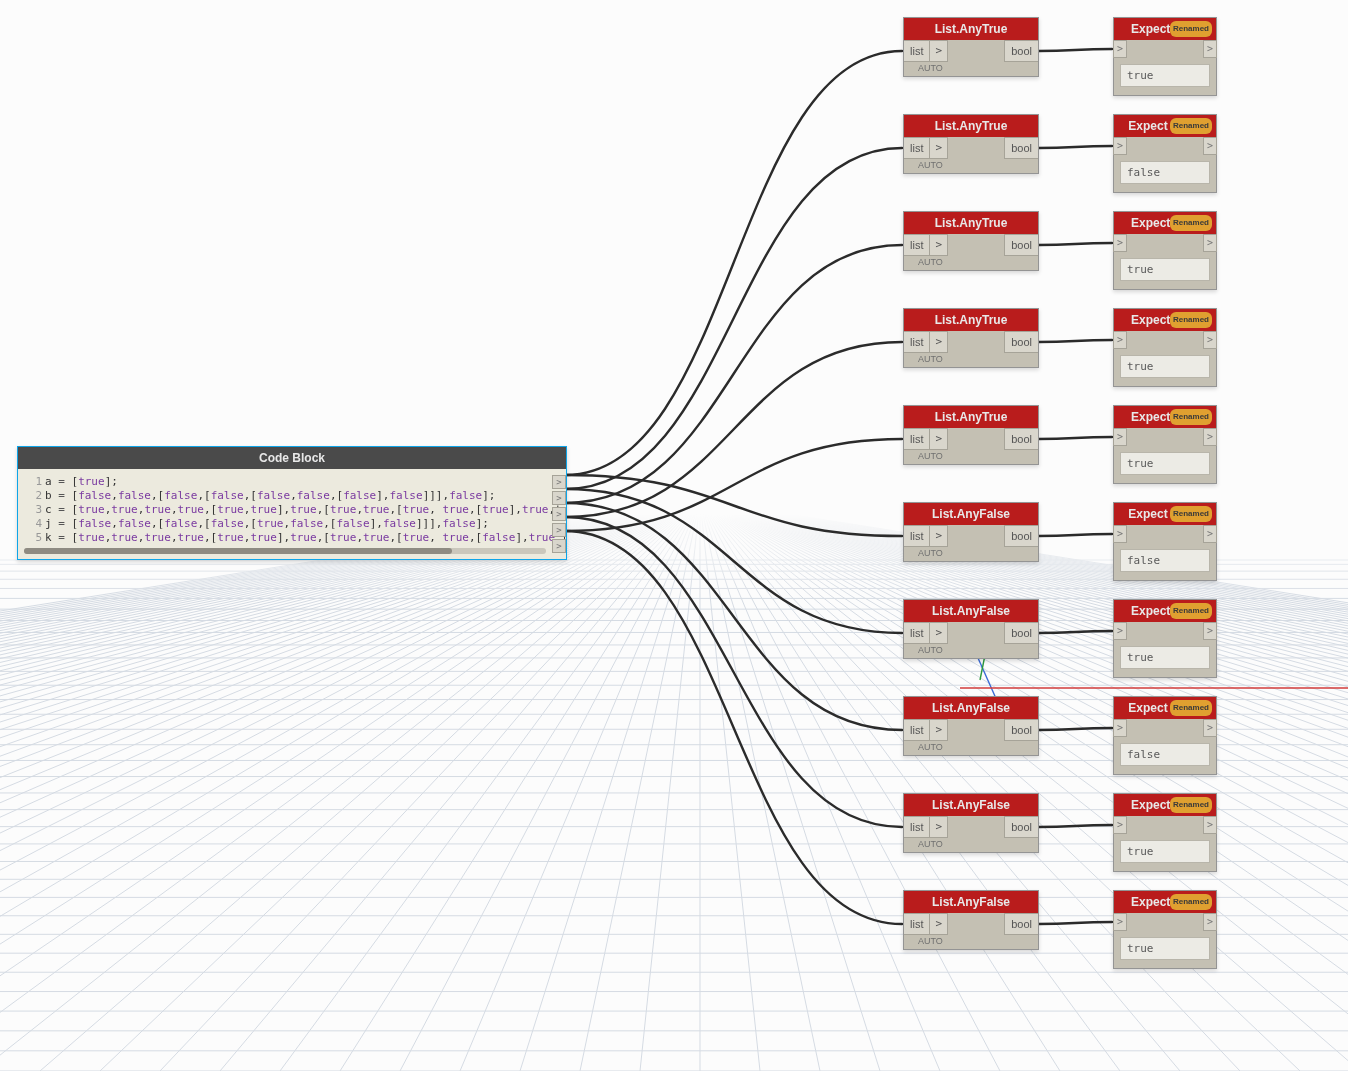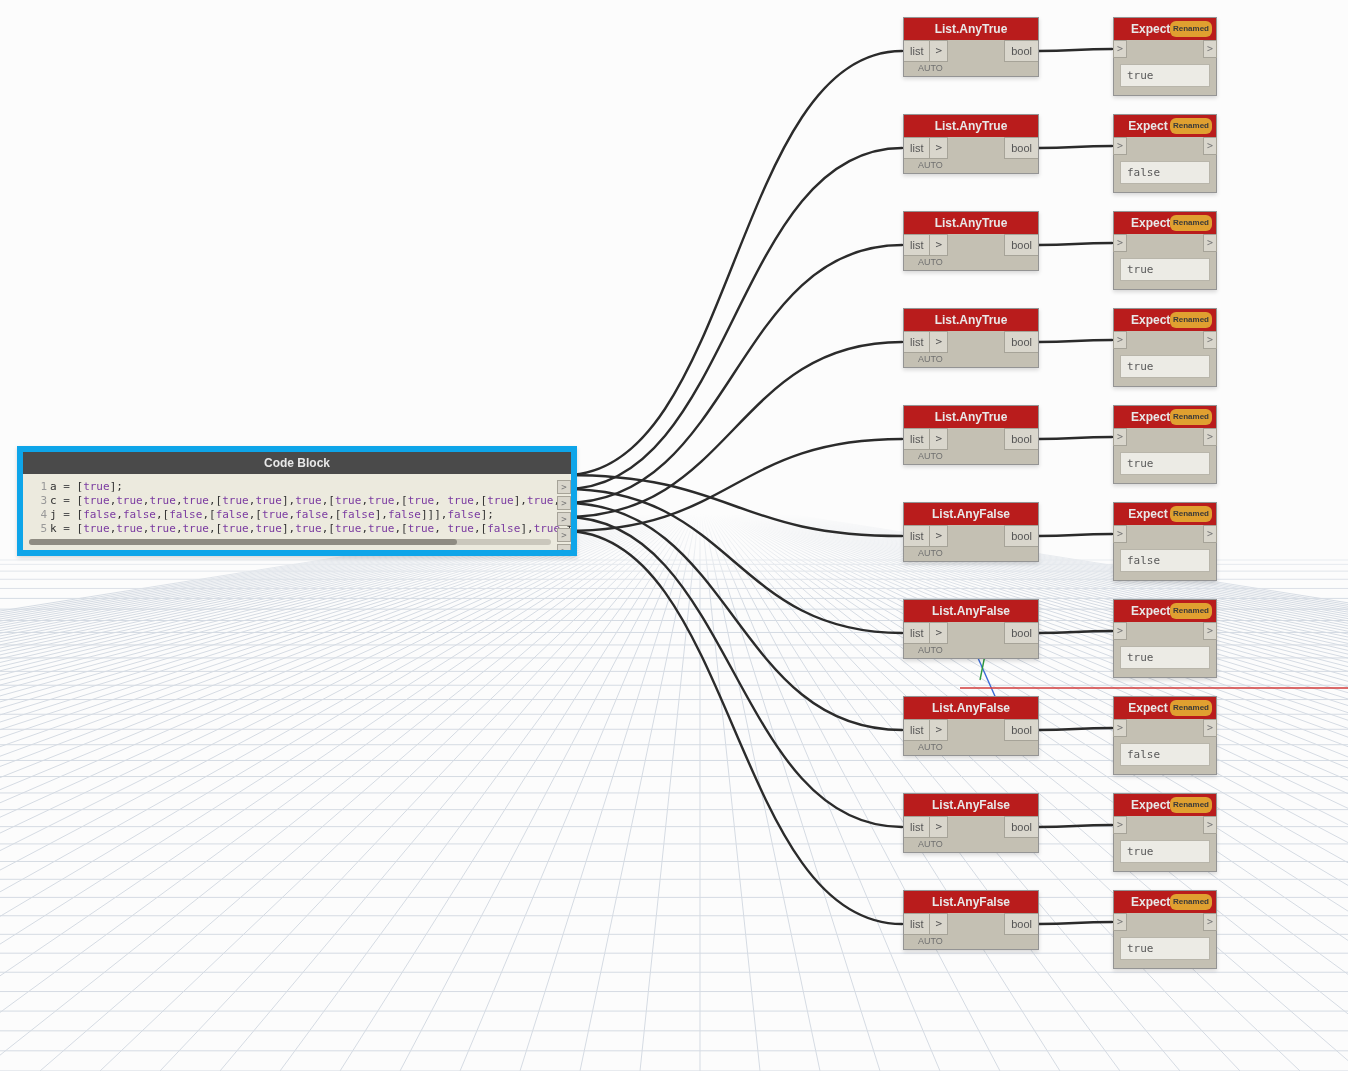--- a/index.html
+++ b/index.html
@@ -19,21 +19,21 @@
   .node .chev{background:#d9d6cc;border:1px solid #a6a398;border-left:0;
     padding:3px 5px;font-family:monospace;font-size:11px;color:#555}
   .node .spacer{flex:1;background:#c4c0b3}
   .node .auto{text-align:left;font-size:9px;color:#707070;padding:1px 14px 3px}
   .node .val{background:#ecebe5;border:1px solid #b8b5aa;margin:6px 6px 8px;
     padding:4px 6px;font-family:Consolas,monospace;font-size:11px;color:#5a5a5a}
   .node .io-gt{position:absolute;background:#d9d6cc;border:1px solid #a6a398;
     width:12px;height:16px;font-size:10px;color:#777;text-align:center;
     line-height:16px;font-family:monospace}
   
-  .cb{position:absolute;left:17px;top:446px;width:548px;border:6px solid #0ea5e9;
+  .cb{position:absolute;left:17px;top:446px;width:548px;border:1px solid #0ea5e9;
     background:#eceade;box-shadow:0 2px 4px rgba(0,0,0,.15)}
   .cb .title{background:#4a4a4a;color:#e8e8e8;font-size:12px;font-weight:600;
     text-align:center;padding:4px 6px}
   .cb .body{position:relative;padding:6px 14px 14px 12px;
     font-family:Consolas,monospace;font-size:11px;line-height:14px;color:#333;
     white-space:nowrap;overflow:hidden}
   .cb .ln{color:#999;display:inline-block;width:12px;text-align:right;margin-right:3px}
   .cb .kw{color:#7a3aa0}
   .cb .op{color:#555}
   .cb .ports{position:absolute;right:0;top:6px}
@@ -244,20 +244,21 @@
       <path d="M 1038 730 C 1075 730, 1075 728, 1112 728" fill="none" stroke="#2b2b2b" stroke-width="2.4" stroke-linecap="round"></path>
       <path d="M 1038 827 C 1075 827, 1075 825, 1112 825" fill="none" stroke="#2b2b2b" stroke-width="2.4" stroke-linecap="round"></path>
       <path d="M 1038 924 C 1075 924, 1075 922, 1112 922" fill="none" stroke="#2b2b2b" stroke-width="2.4" stroke-linecap="round"></path>
     </g>
 </svg>
 
 <div class="cb">
   <div class="title">Code Block</div>
   <div class="body" id="cb-body">
     <div><span class="ln">1</span>a <span class="op">=</span> [<span class="kw">true</span>];</div>
+      <div><span class="ln">2</span>b <span class="op">=</span> [<span class="kw">false</span>,<span class="kw">false</span>,[<span class="kw">false</span>,[<span class="kw">false</span>,[<span class="kw">false</span>,<span class="kw">false</span>,[<span class="kw">false</span>],<span class="kw">false</span>]]],<span class="kw">false</span>];</div>
       <div><span class="ln">3</span>c <span class="op">=</span> [<span class="kw">true</span>,<span class="kw">true</span>,<span class="kw">true</span>,<span class="kw">true</span>,[<span class="kw">true</span>,<span class="kw">true</span>],<span class="kw">true</span>,[<span class="kw">true</span>,<span class="kw">true</span>,[<span class="kw">true</span>, <span class="kw">true</span>,[<span class="kw">true</span>],<span class="kw">true</span>,t</div>
       <div><span class="ln">4</span>j <span class="op">=</span> [<span class="kw">false</span>,<span class="kw">false</span>,[<span class="kw">false</span>,[<span class="kw">false</span>,[<span class="kw">true</span>,<span class="kw">false</span>,[<span class="kw">false</span>],<span class="kw">false</span>]]],<span class="kw">false</span>];</div>
       <div><span class="ln">5</span>k <span class="op">=</span> [<span class="kw">true</span>,<span class="kw">true</span>,<span class="kw">true</span>,<span class="kw">true</span>,[<span class="kw">true</span>,<span class="kw">true</span>],<span class="kw">true</span>,[<span class="kw">true</span>,<span class="kw">true</span>,[<span class="kw">true</span>, <span class="kw">true</span>,[<span class="kw">false</span>],<span class="kw">true</span>,t</div>
       <div class="ports" id="cb-ports">
         <div>&gt;</div>
         <div>&gt;</div>
         <div>&gt;</div>
         <div>&gt;</div>
         <div>&gt;</div>
       </div>

